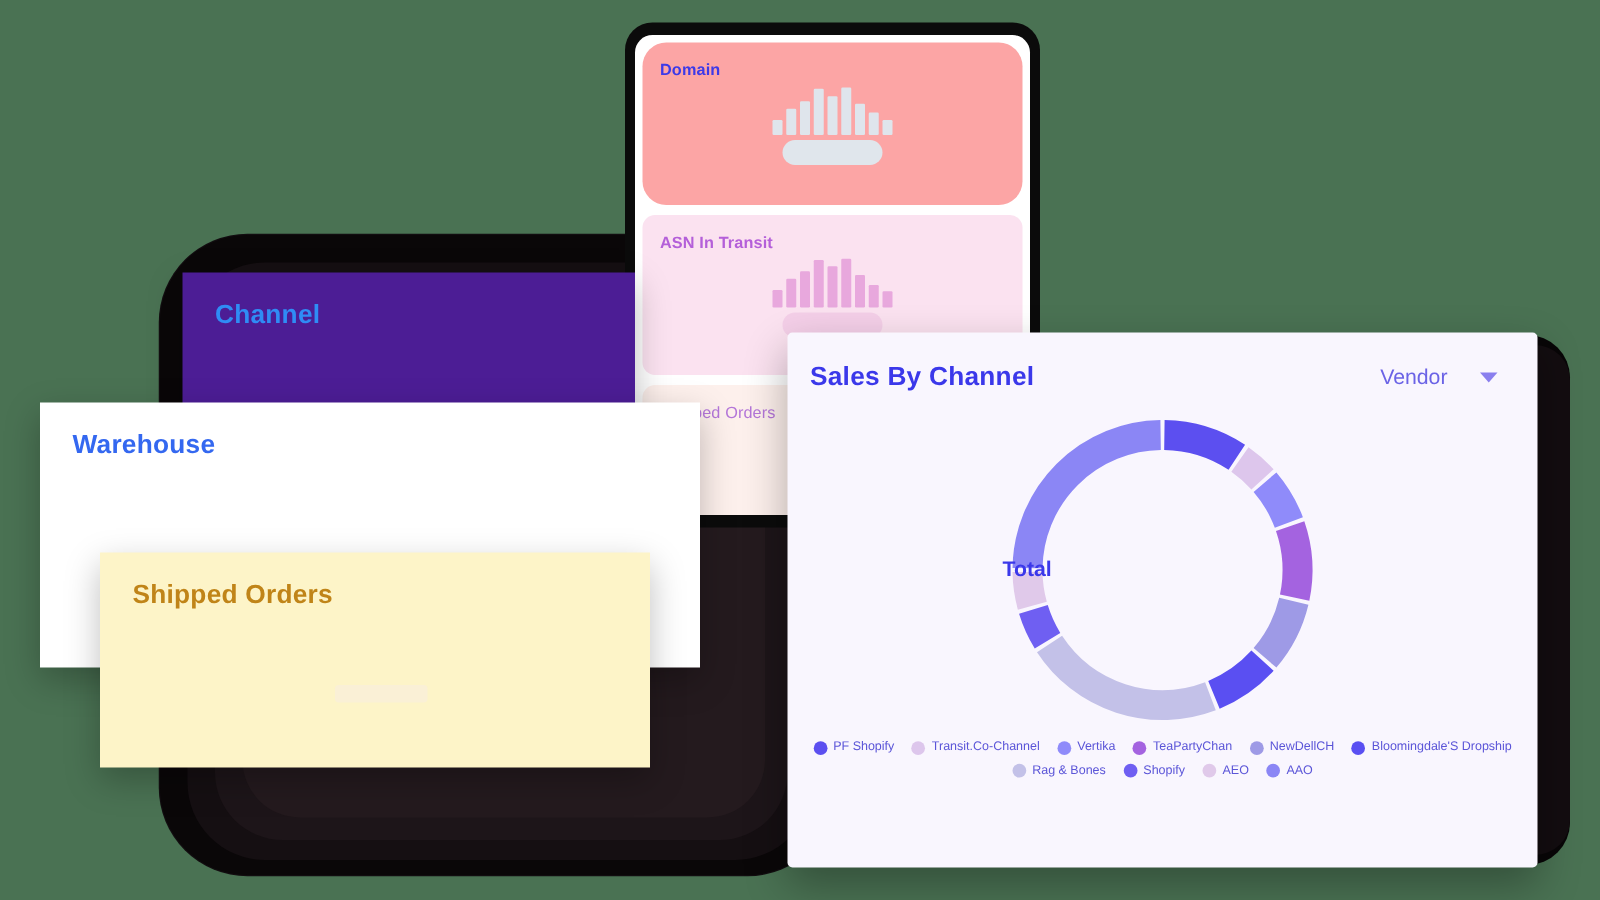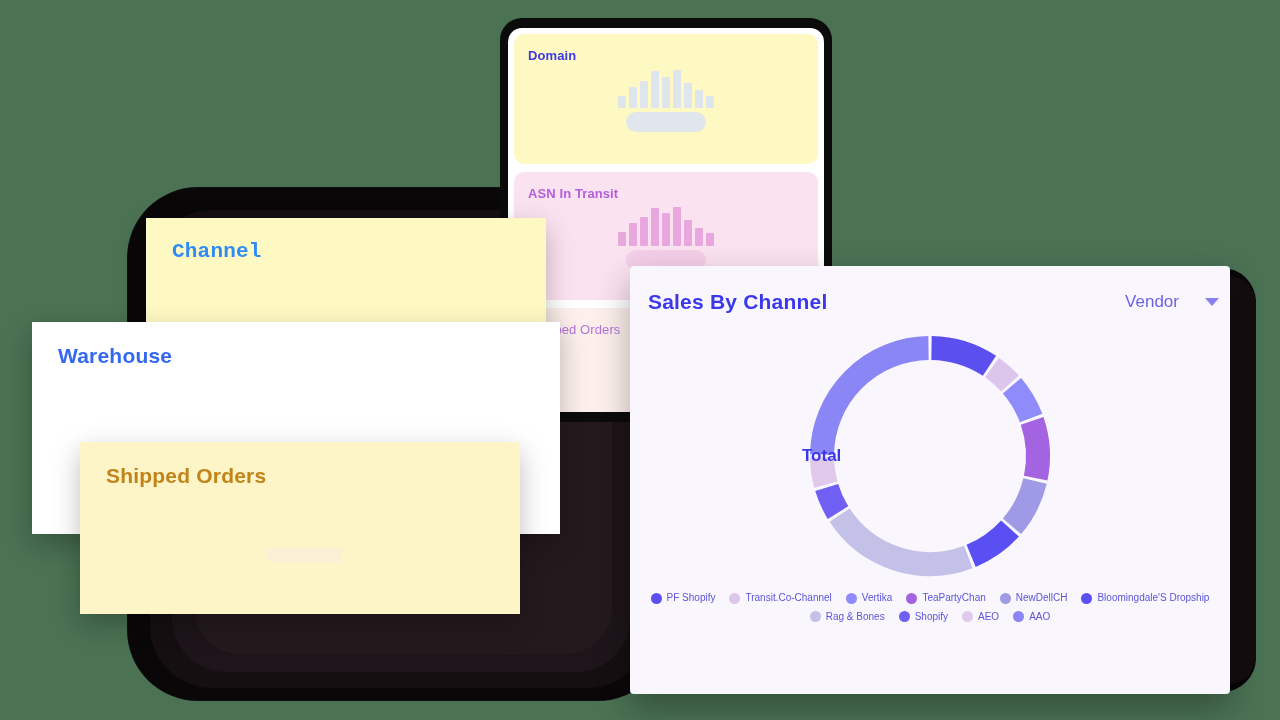--- a/index.html
+++ b/index.html
@@ -86,21 +86,21 @@
     box-sizing: border-box;
     margin-bottom: 8px;
     position: relative;
   }
   .tile-title {
     font-size: 13px;
     font-weight: bold;
     letter-spacing: 0.1px;
     margin: 0 0 4px 0;
   }
-  .tile.domain   { background: #fef9c3; height: 130px; }
+  .tile.domain   { background: #fca5a5; height: 130px; border-radius: 19px; }
   .tile.domain .tile-title { color: #3d3ae8; }
   .tile.asn      { background: #fbe2f0; height: 128px; }
   .tile.asn .tile-title { color: #b45fd9; }
   .tile.shipped  { background: #fdf0ec; height: 120px; }
   .tile.shipped .tile-title { color: #b476d9; font-weight: normal; }
 
   
   .mini-chart {
     position: absolute;
     left: 50%;
@@ -132,23 +132,22 @@
     padding: 22px 26px;
     box-shadow: 0 10px 26px rgba(0,0,0,0.25);
   }
   .flat-card .card-title {
     font-size: 21px;
     font-weight: bold;
     margin: 0;
     letter-spacing: 0.2px;
   }
   .card-channel {
-    left: 146px; top: 218px; width: 400px; height: 120px;
-    background: #fef9c3;
-    font-family: Liberation Mono, monospace;
+    left: 146px; top: 218px; width: 362px; height: 120px;
+    background: #4c1d95;
   }
   .card-channel .card-title { color: #2f8cf5; }
   .card-warehouse {
     left: 32px; top: 322px; width: 528px; height: 212px;
     background: #ffffff;
   }
   .card-warehouse .card-title { color: #3468f0; }
   .card-shipped {
     left: 80px; top: 442px; width: 440px; height: 172px;
     background: #fdf4c8;
@@ -171,21 +170,21 @@
     width: 600px; height: 428px;
     background: #f9f6fe;
     border-radius: 4px;
     box-shadow: 0 14px 34px rgba(0,0,0,0.30);
     overflow: hidden;
   }
   .sales-head {
     display: flex;
     align-items: center;
     justify-content: space-between;
-    padding: 24px 11px 0 18px;
+    padding: 24px 32px 0 18px;
   }
   .sales-title {
     font-size: 21px;
     font-weight: bold;
     color: #3b38ea;
     margin: 0;
     letter-spacing: 0.2px;
   }
   .vendor-select {
     display: flex;

